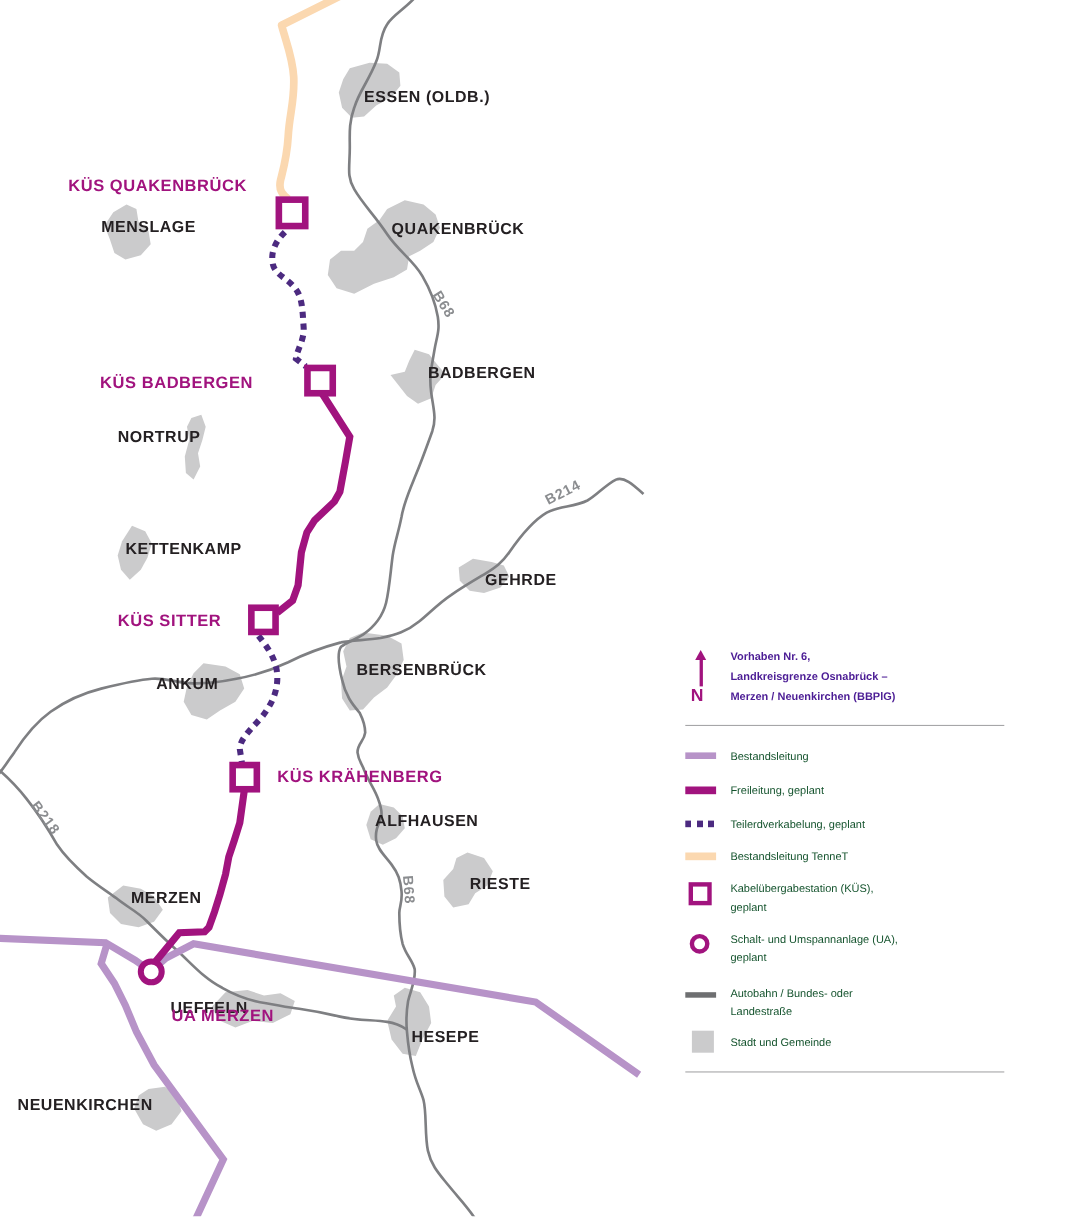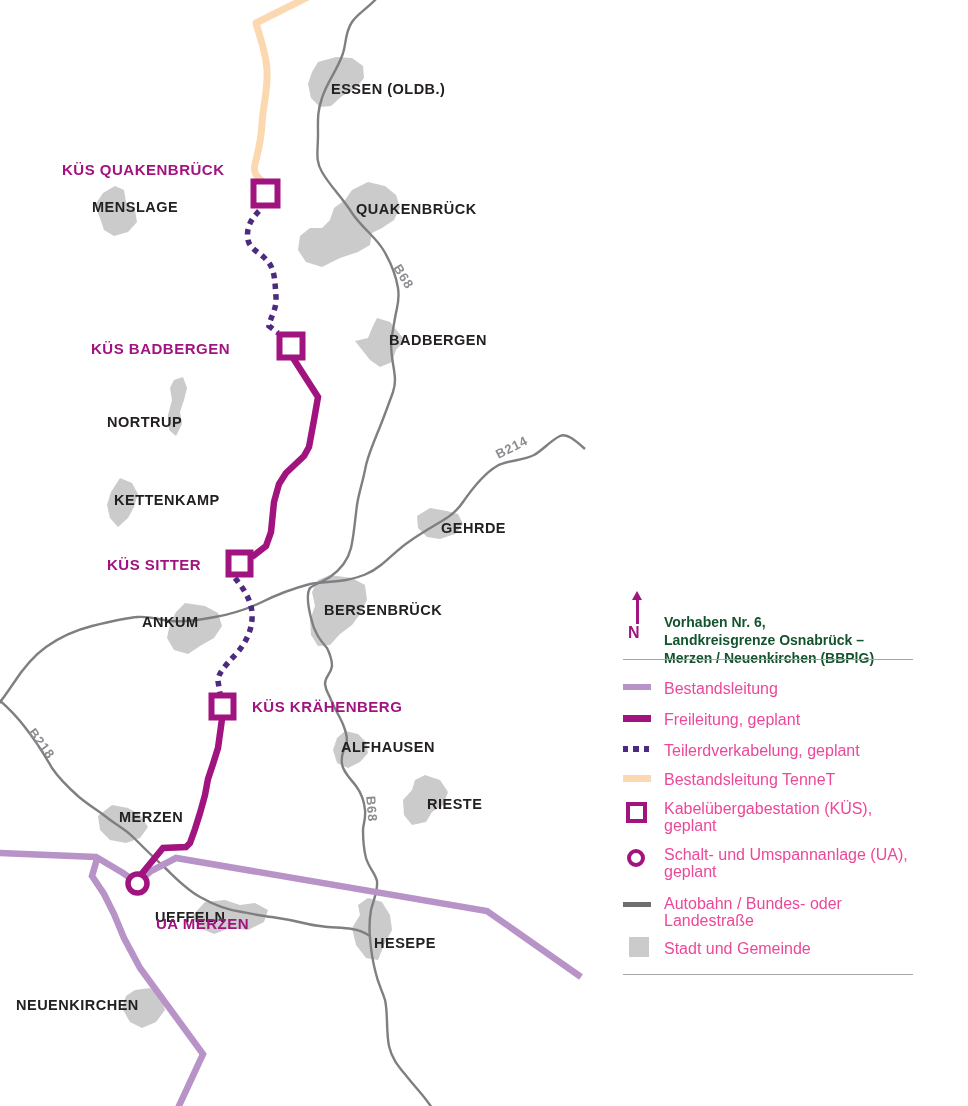--- a/index.html
+++ b/index.html
@@ -7,23 +7,23 @@
          font-family:"Liberation Sans",sans-serif;}
   #mapsvg{position:absolute;left:0;top:0;}
   .lbl{position:absolute;white-space:pre-line;line-height:1.12;}
   .town{font-weight:bold;font-size:14.5px;letter-spacing:.5px;color:#242022;}
   .station{font-weight:bold;font-size:15px;letter-spacing:.5px;color:#a1137e;}
   .roadlbl{font-weight:bold;font-size:13px;letter-spacing:.8px;color:#8b8d90;
            transform:translate(-50%,-50%);}
   
   .lg-title{position:absolute;left:664px;top:544px;color:#a1137e;font-weight:bold;
             font-size:14px;line-height:18px;letter-spacing:.3px;white-space:pre-line;}
-  .lg-project{position:absolute;left:664px;top:589px;color:#14532d;font-weight:bold;
-              font-size:14px;line-height:18px;white-space:pre-line;margin-top:24px;}
-  .lg-item{position:absolute;left:664px;color:#ec4899;font-size:16px;line-height:17px;
+  .lg-project{position:absolute;left:664px;top:589px;color:#4c1d95;font-weight:bold;
+              font-size:10px;line-height:18px;white-space:pre-line;}
+  .lg-item{position:absolute;left:664px;color:#14532d;font-size:10px;line-height:17px;
            white-space:pre-line;}
   .divider{position:absolute;left:623px;width:290px;height:1px;background:#a6a6a8;}
   .swatch{position:absolute;left:623px;width:28px;}
   .north-line{position:absolute;left:636px;top:599px;width:2.5px;height:25px;background:#a1137e;}
   .north-head{position:absolute;left:632px;top:591px;width:0;height:0;
               border-left:5px solid transparent;border-right:5px solid transparent;
               border-bottom:9px solid #a1137e;}
   .north-n{position:absolute;left:628px;top:624px;color:#a1137e;font-weight:bold;font-size:16px;}
   .lg-square{position:absolute;left:626px;top:802px;width:13px;height:13px;
              border:4.5px solid #a1137e;background:#fff;}
@@ -86,21 +86,21 @@
       <rect x="228.5" y="552.5" width="22" height="22"></rect>
       <rect x="211.5" y="695.5" width="22" height="22"></rect>
       <circle cx="137.5" cy="883.5" r="9.5" stroke-width="5.5"></circle>
     </g>
   </svg>
 
   <div class="lbl town" style="left:331px;top:81px">ESSEN (OLDB.)</div>
   <div class="lbl town" style="left:356px;top:201px">QUAKENBRÜCK</div>
   <div class="lbl town" style="left:92px;top:199px">MENSLAGE</div>
   <div class="lbl town" style="left:389px;top:332px">BADBERGEN</div>
-  <div class="lbl town" style="left:107px;top:414px">NORTRUP</div>
+  <div class="lbl town" style="left:107px;top:390px">NORTRUP</div>
   <div class="lbl town" style="left:114px;top:492px">KETTENKAMP</div>
   <div class="lbl town" style="left:441px;top:520px">GEHRDE</div>
   <div class="lbl town" style="left:324px;top:602px">BERSENBRÜCK</div>
   <div class="lbl town" style="left:142px;top:614px">ANKUM</div>
   <div class="lbl town" style="left:341px;top:739px">ALFHAUSEN</div>
   <div class="lbl town" style="left:427px;top:796px">RIESTE</div>
   <div class="lbl town" style="left:119px;top:809px">MERZEN</div>
   <div class="lbl town" style="left:155px;top:909px">UEFFELN</div>
   <div class="lbl town" style="left:374px;top:935px">HESEPE</div>
   <div class="lbl town" style="left:16px;top:997px">NEUENKIRCHEN</div>

